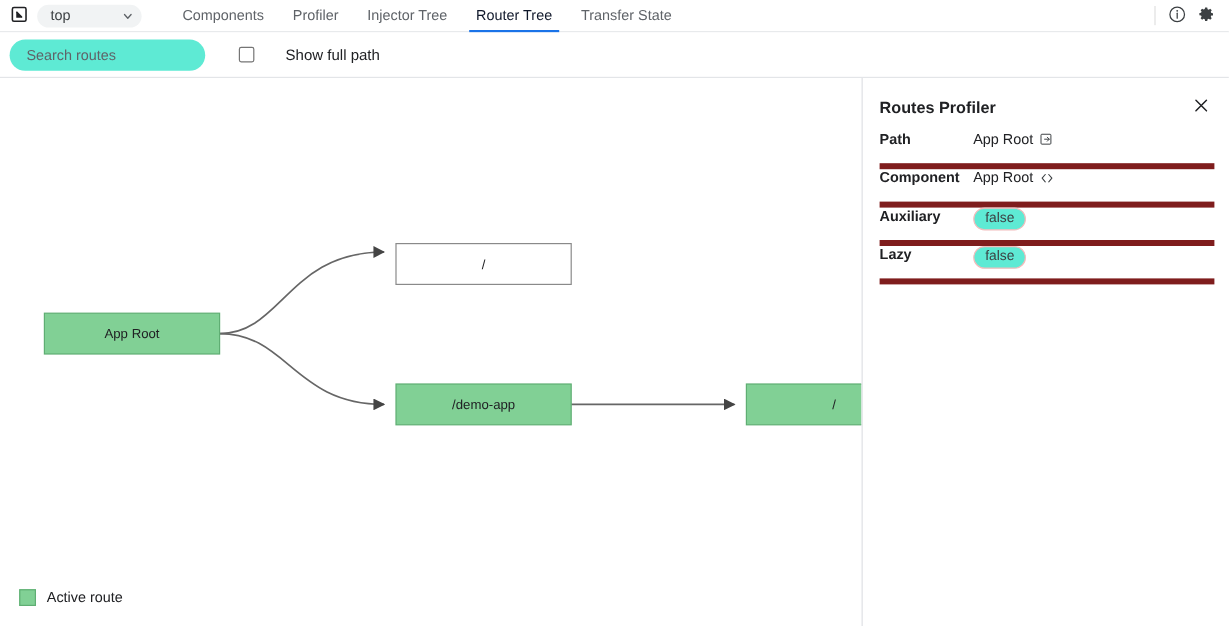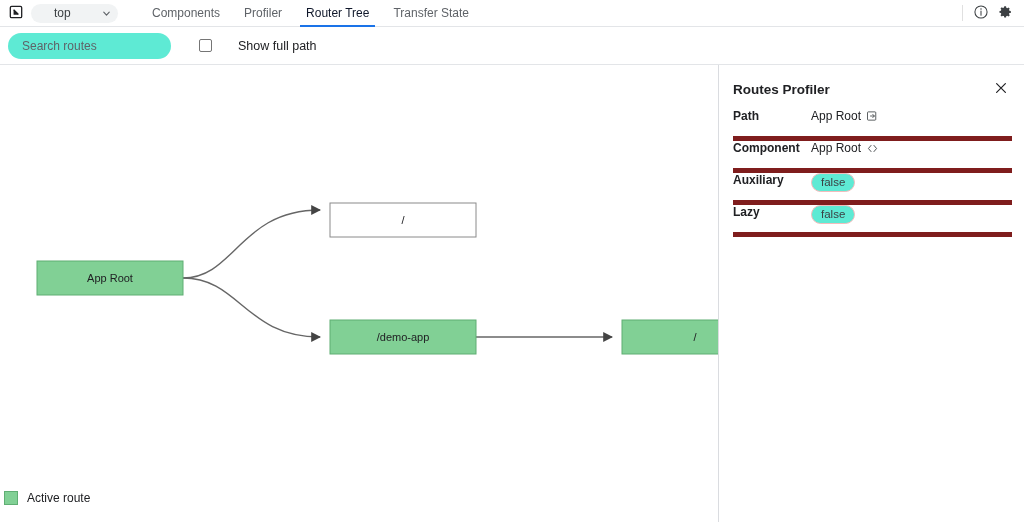--- a/index.html
+++ b/index.html
@@ -43,21 +43,20 @@
     border-radius: 10px;
     display: flex;
     align-items: center;
     padding: 0 6px 0 11px;
     cursor: pointer;
   }
   .frame-select .fs-label {
     font-size: 12px;
     color: #3c4043;
     flex: 1;
-    margin-left: 12px;
   }
   .frame-select .fs-chev {
     display: flex; align-items: center;
     color: #5f6368;
     margin-left: 8px;
   }
 
   .tabs {
     display: flex;
     align-items: stretch;
@@ -169,21 +168,21 @@
   }
   .node-label {
     font-family: "Liberation Sans", sans-serif;
     font-size: 11px;
     fill: #202124;
   }
 
   
   .legend {
     position: absolute;
-    left: 4px;
+    left: 16px;
     bottom: 17px;
     display: flex;
     align-items: center;
   }
   .legend-swatch {
     width: 14px; height: 14px;
     background: #81d095;
     border: 1px solid #5fae73;
     flex: none;
   }
@@ -297,20 +296,23 @@
       </svg>
     </span>
   </div>
 
   <div class="tabs">
     <div class="tab">
       <span>Components</span>
     </div>
     <div class="tab">
       <span>Profiler</span>
+    </div>
+    <div class="tab">
+      <span>Injector Tree</span>
     </div>
     <div class="tab active">
       <span>Router Tree</span>
     </div>
     <div class="tab">
       <span>Transfer State</span>
     </div>
   </div>
 
   <div class="toolbar-right">

